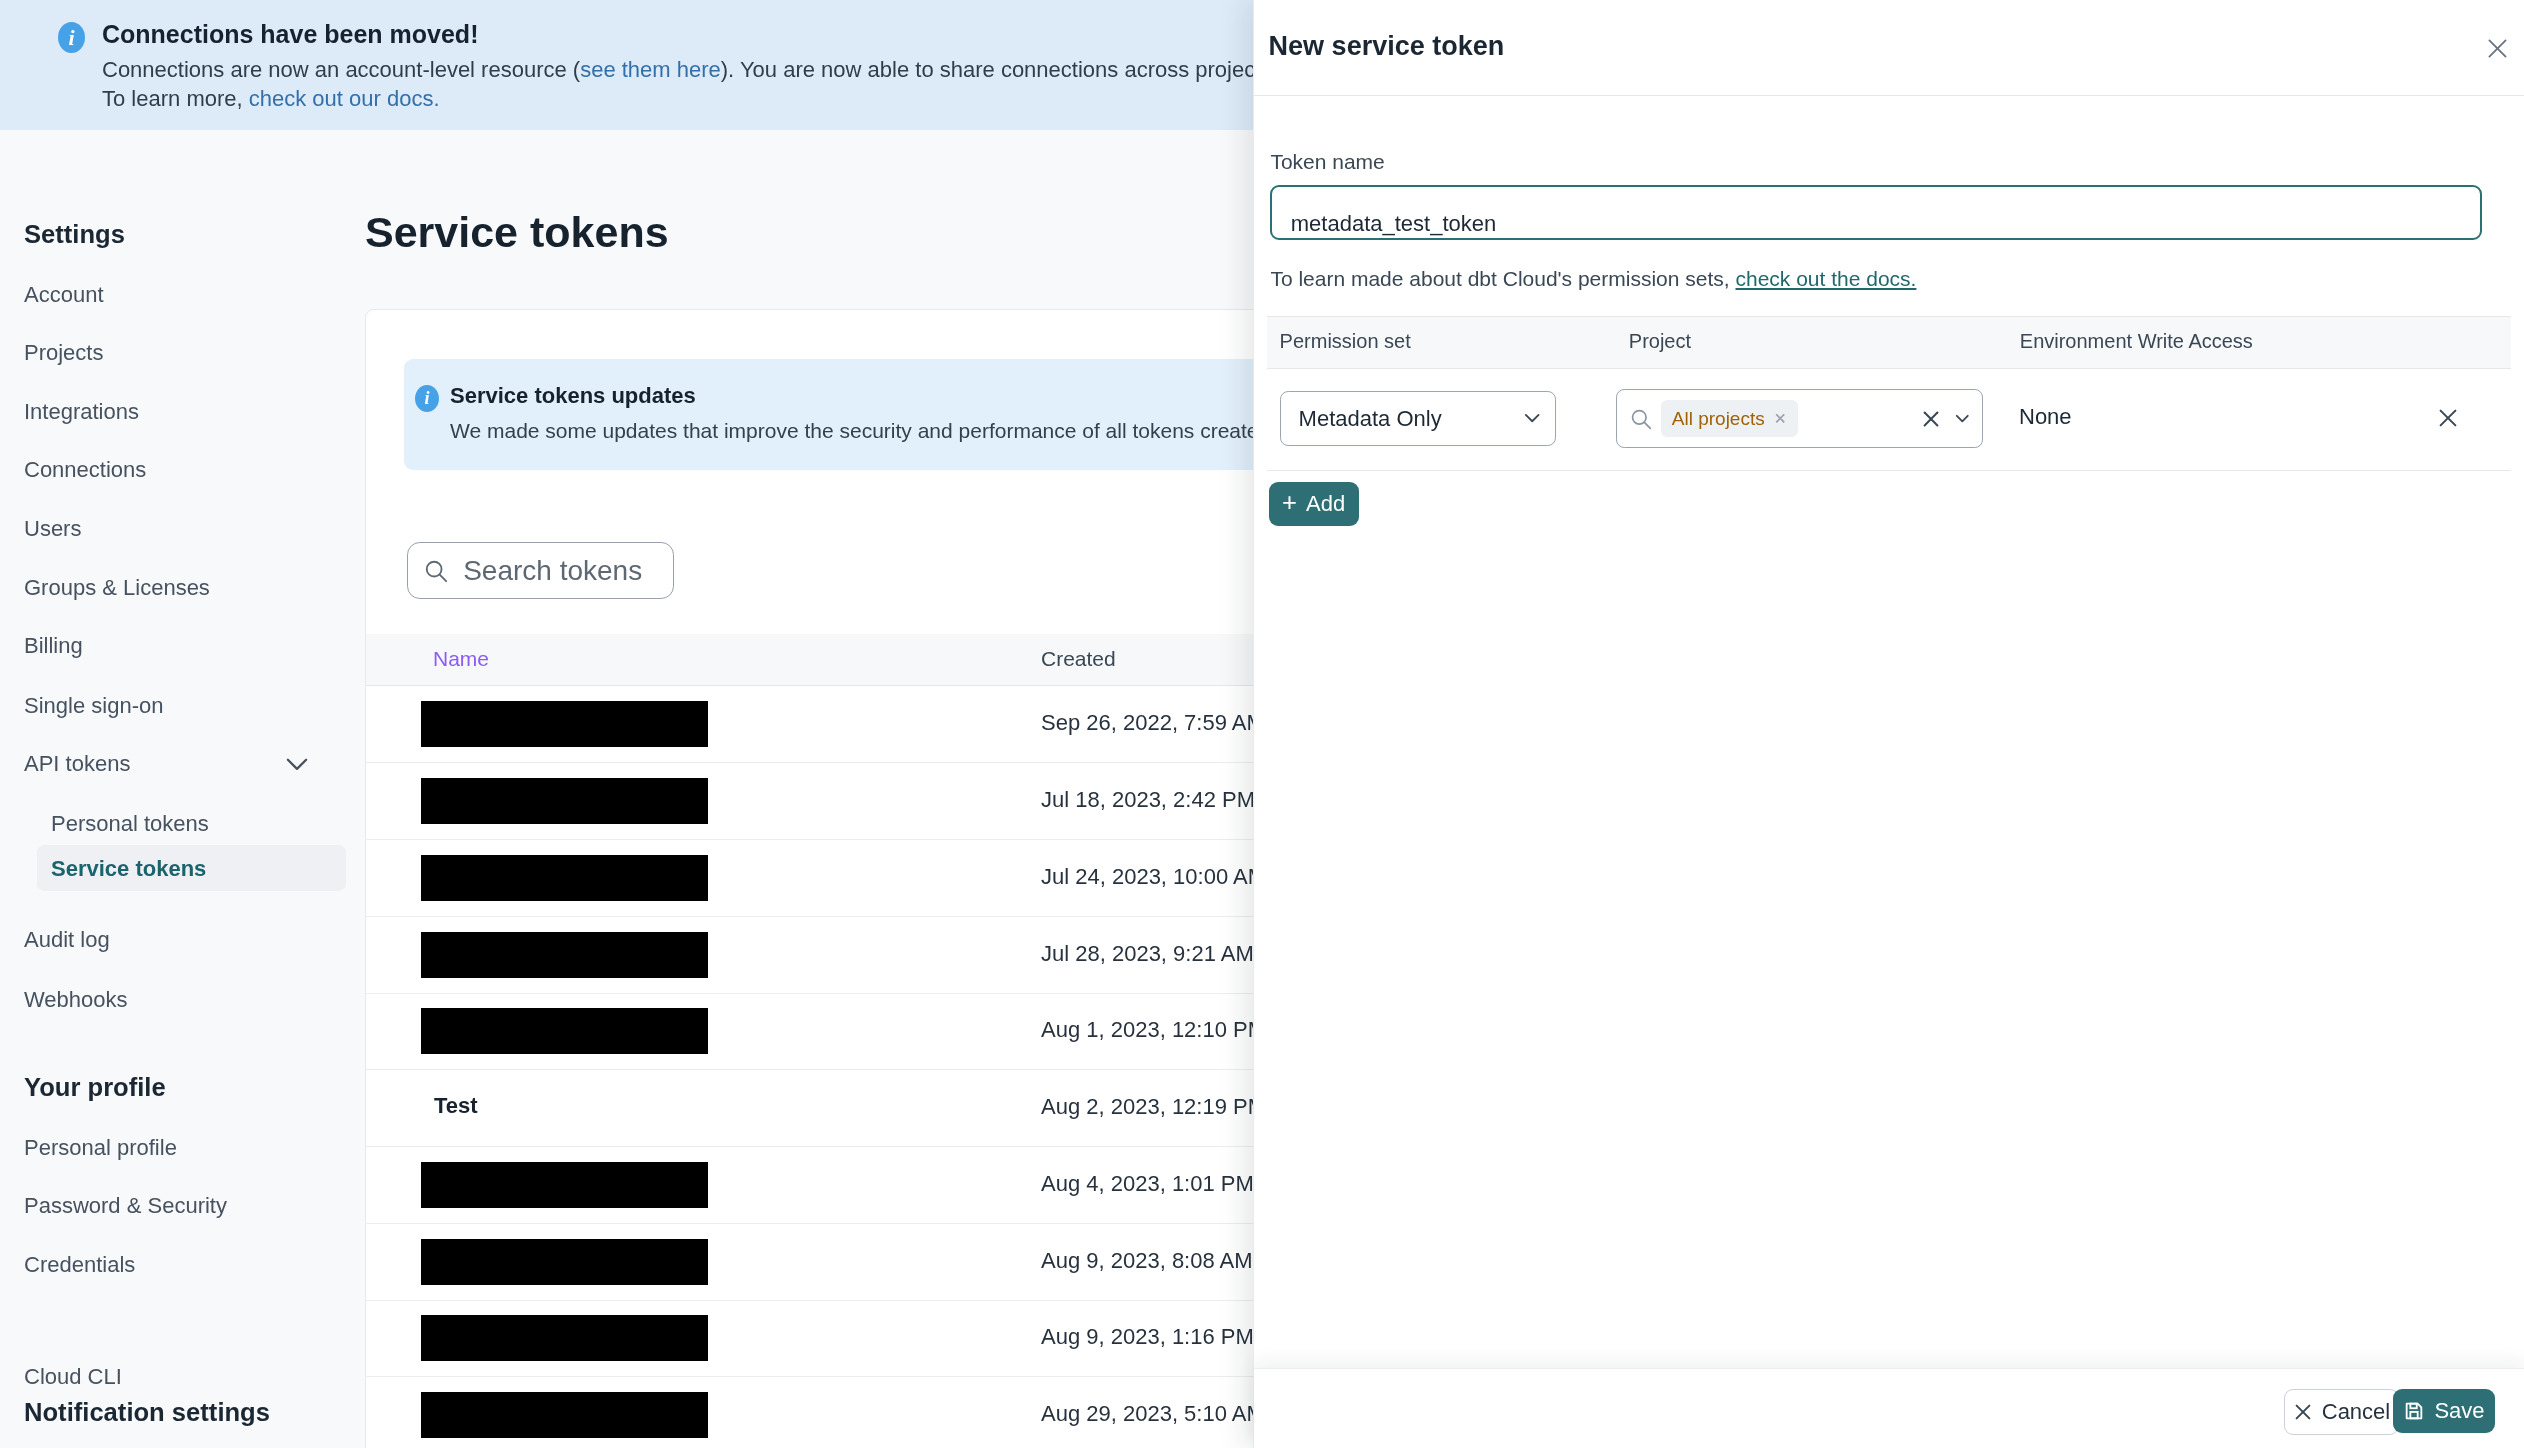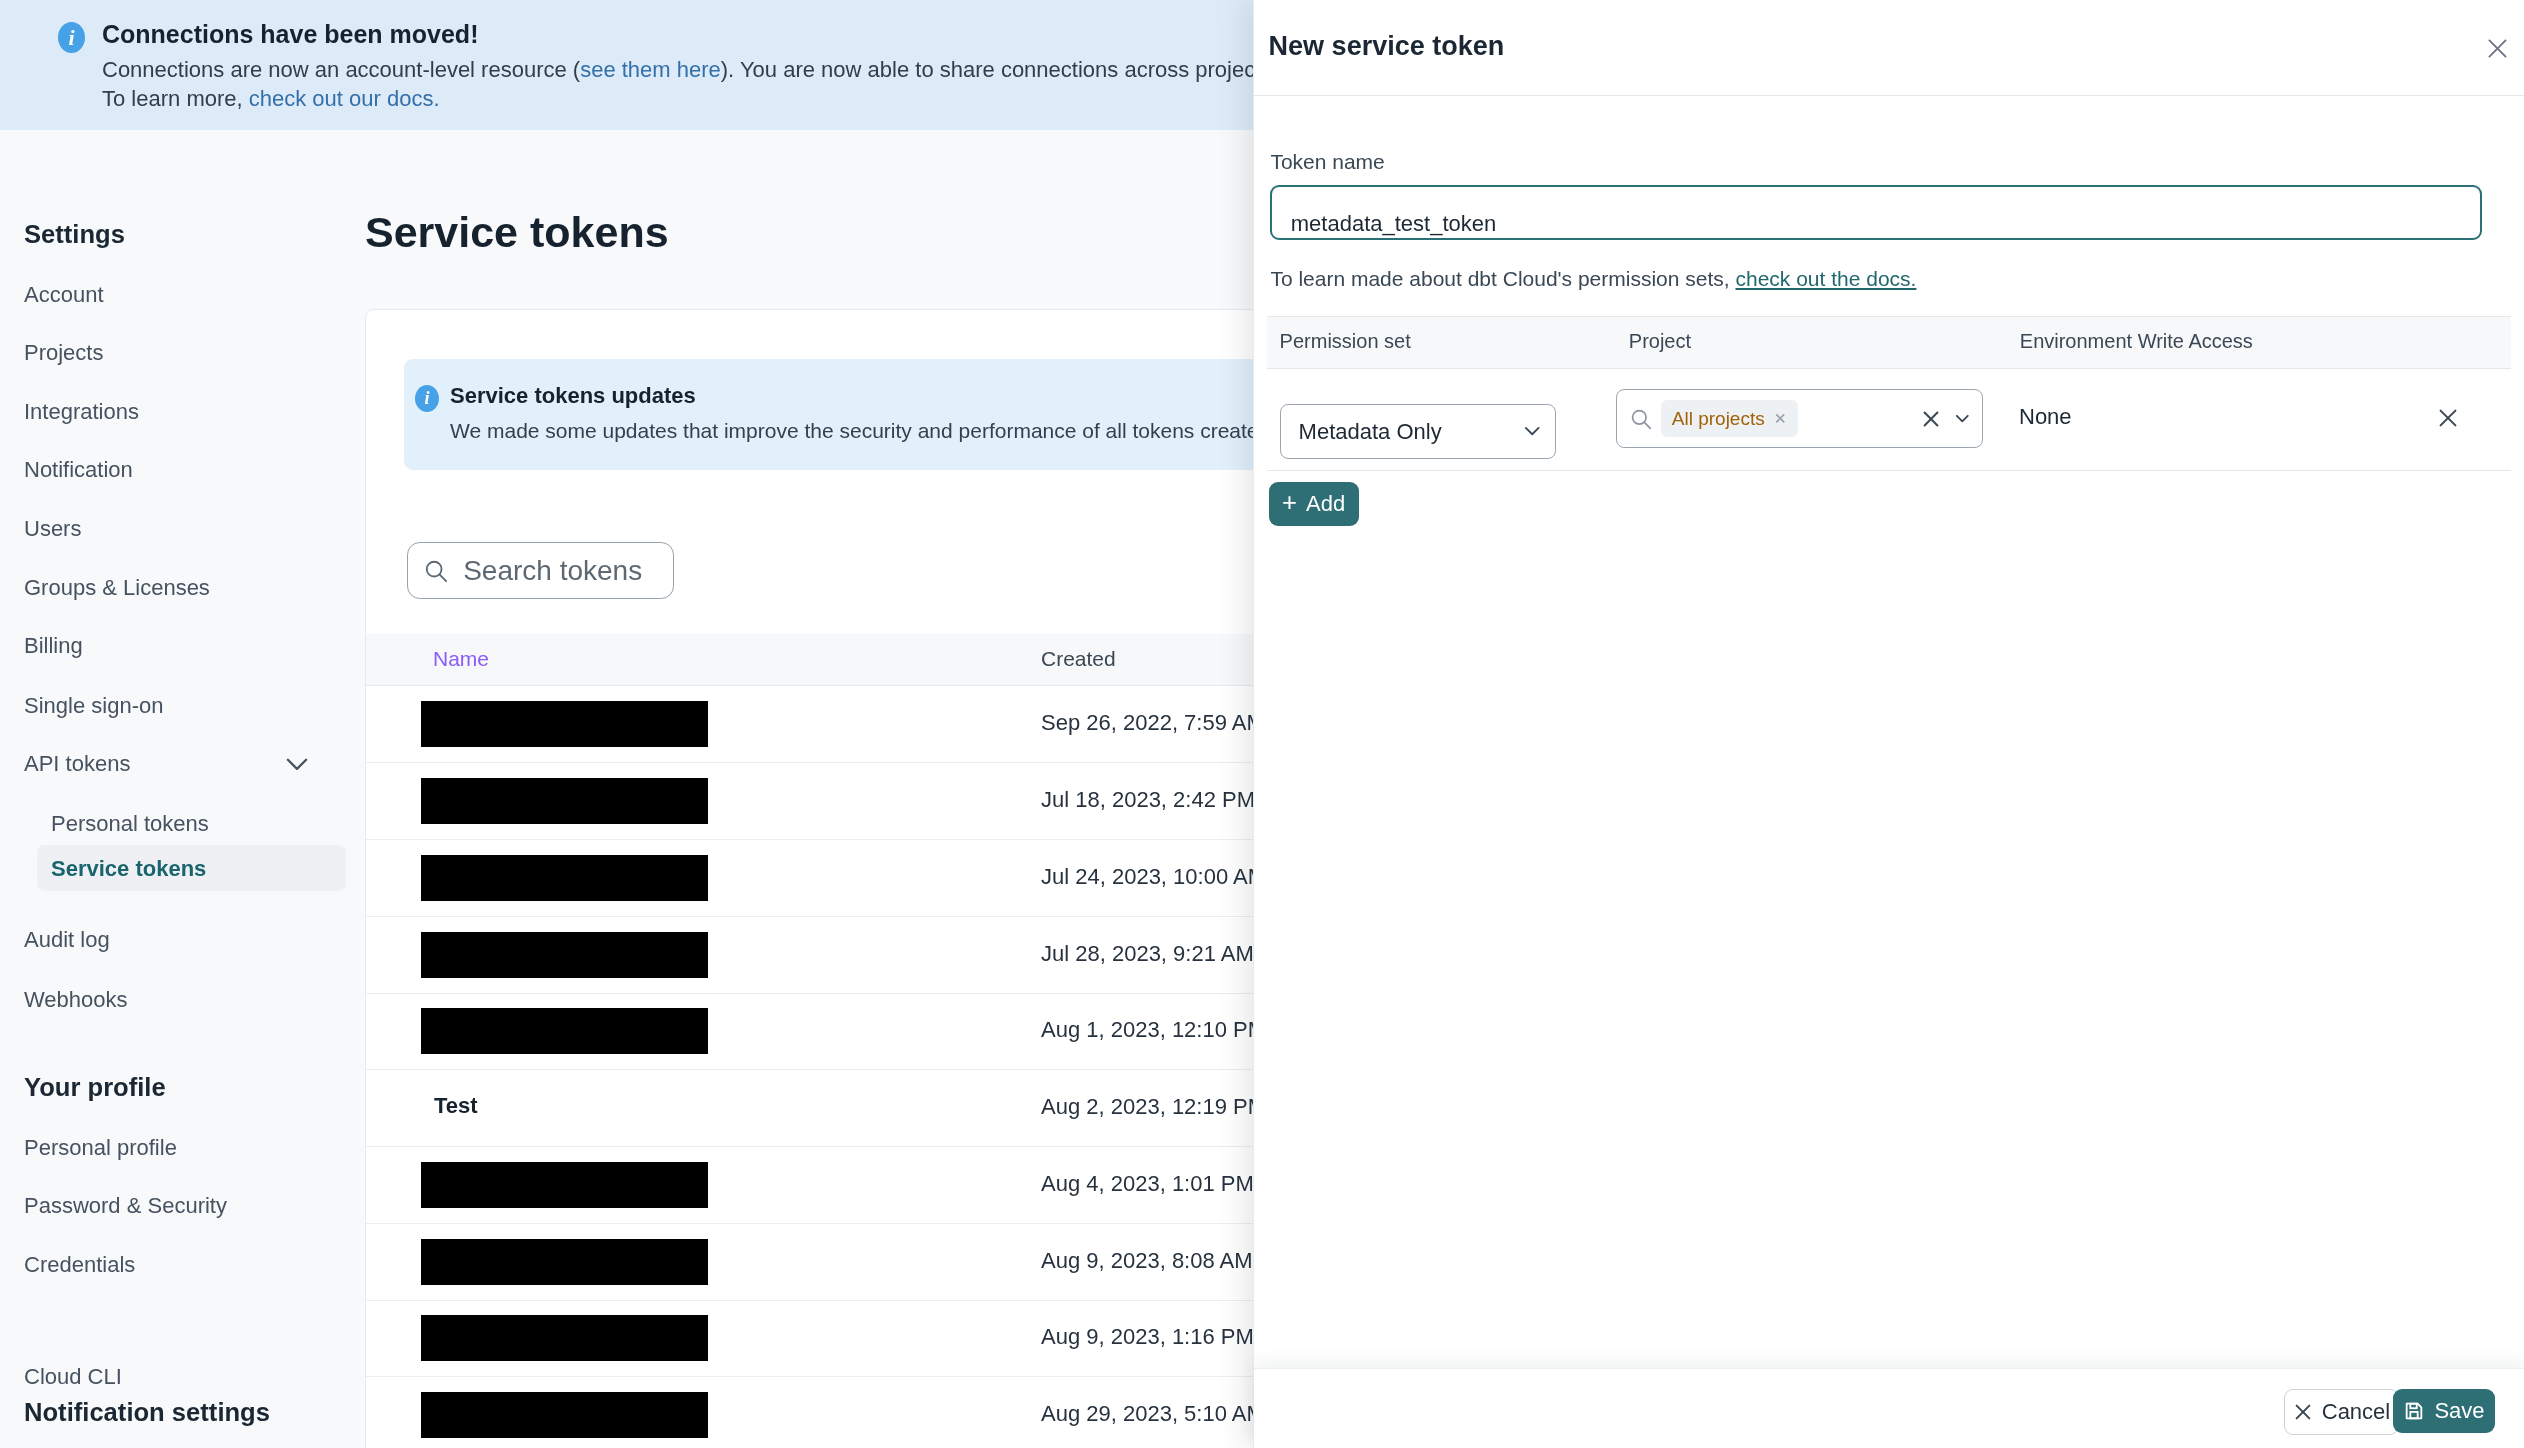--- a/index.html
+++ b/index.html
@@ -66,21 +66,21 @@
   .token-input input{border:none;outline:none;background:transparent;margin-left:16.4px;
     font-family:"Liberation Sans",sans-serif;font-size:22px;color:#1d2935;width:1169px;}
   .docs-line{left:16.4px;top:267px;font-size:21px;color:#3a4754;white-space:nowrap;}
   .teal-link{color:#21686d;text-decoration:underline;cursor:pointer;}
 
   .ptbl-head{left:12.8px;top:316px;width:1244px;height:51px;background:#f7f8f9;
     border-top:0.9px solid #e5e7eb;border-bottom:0.9px solid #e5e7eb;}
   .pth{top:12.8px;font-size:20px;color:#3a4754;position:absolute;}
   .select{border:1.8px solid #9aa5b0;border-radius:8.2px;background:#fff;
     display:flex;align-items:center;cursor:pointer;}
-  .sel-perm{left:25.6px;top:404px;width:274px;height:53px;}
+  .sel-perm{left:25.6px;top:391px;width:274px;height:53px;}
   .sel-perm .val{margin-left:18px;font-size:22px;color:#1d2935;flex:1;}
   .sel-proj{left:362px;top:389px;width:365px;height:57px;}
   .chip{background:#eef1f3;border-radius:6.4px;height:37px;display:flex;align-items:center;
     padding:0 11px;margin-left:9px;}
   .chip-label{font-size:19px;color:#a16207;}
   .chip-x{font-size:15.5px;color:#97a1ac;margin-left:9px;cursor:pointer;}
   .none-val{left:765px;top:404px;font-size:22px;color:#1d2935;}
   .row-divider{left:12.8px;top:470px;width:1244px;height:0.9px;background:#e5e7eb;}
   .add-btn{left:14.6px;top:482px;width:90px;height:44px;background:#2d6f75;border-radius:9px;
     color:#fff;display:flex;align-items:center;justify-content:center;font-size:22px;cursor:pointer;}
@@ -109,21 +109,21 @@
       <span>To learn more, </span><span class="blue-link">check out our docs.</span>
     </div>
   </div>
 
   <div class="abs" style="left:0;top:130px;width:365px;height:1319px;">
     <div class="abs side-head" style="top:219px;top:90px">Settings</div>
 
     <div class="abs side-item" style="top:152px">Account</div>
     <div class="abs side-item" style="top:210px">Projects</div>
     <div class="abs side-item" style="top:269px">Integrations</div>
-    <div class="abs side-item" style="top:327px">Notification</div>
+    <div class="abs side-item" style="top:327px">Connections</div>
     <div class="abs side-item" style="top:386px">Users</div>
     <div class="abs side-item" style="top:445px">Groups &amp; Licenses</div>
     <div class="abs side-item" style="top:503px">Billing</div>
     <div class="abs side-item" style="top:563px">Single sign-on</div>
     <div class="abs side-item" style="top:621px">API tokens</div>
     <svg class="abs" style="left:285px;top:627px" width="24" height="14.6" viewBox="0 0 26 16">
       <polyline class="chev" points="3,3 13,13 23,3"></polyline>
     </svg>
 
     <div class="abs side-item side-sub" style="top:681px">Personal tokens</div>

